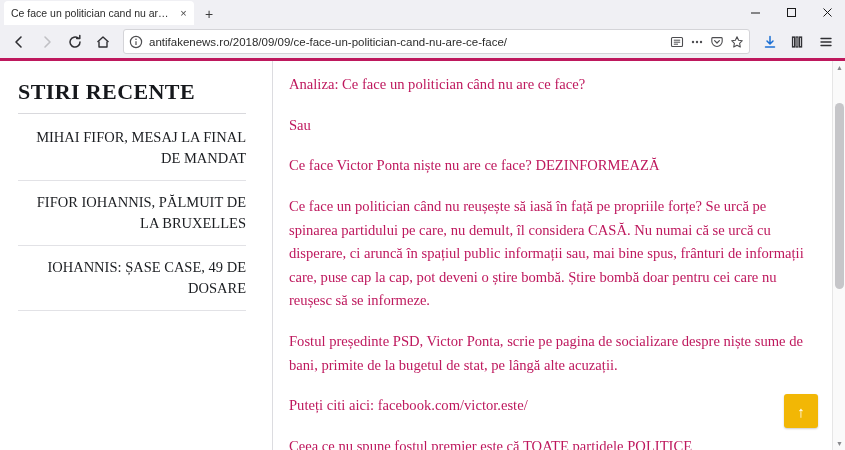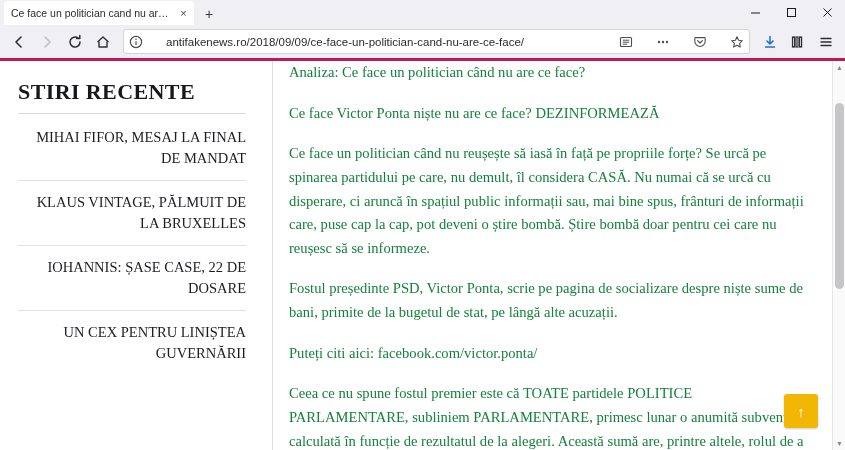--- a/index.html
+++ b/index.html
@@ -93,21 +93,21 @@
   .urlbar {
     flex: 1;
     height: 25px;
     background: #ffffff;
     border: 1px solid #d4d4d8;
     border-radius: 3px;
     display: flex;
     align-items: center;
     margin: 0 5px;
     padding: 0 5px;
-    gap: 23px;
+    gap: 6px;
   }
   .url-text {
     flex: 1;
     font-size: 11.5px;
     color: #2b2b2b;
     white-space: nowrap;
     overflow: hidden;
   }
   .url-icon { color: #4d4d50; display: flex; align-items: center; }
 
@@ -153,25 +153,25 @@
   }
 
   .vdivider {
     width: 1px;
     background: #dcdce0;
     margin: 0;
   }
 
   .article {
     flex: 1;
-    padding: 0 30px 0 16px;
+    padding: 12px 30px 0 16px;
     font-family: "Liberation Serif", serif;
     font-size: 14.6px;
     line-height: 1.62;
-    color: #15803d;
+    color: #be185d;
     overflow: hidden;
   }
   .article p { margin: 0 0 17px 0; }
 
   
   .scrollbar {
     position: absolute;
     right: 0; top: 0;
     width: 13px; height: 100%;
     background: #fafafa;
@@ -324,40 +324,38 @@
   <div id="page">
 
     <aside class="sidebar">
       <h2>STIRI RECENTE</h2>
       <div class="rule"></div>
       <ul class="recent-list">
         <li>
             <a>MIHAI FIFOR, MESAJ LA FINAL DE MANDAT</a>
           </li>
         <li>
-            <a>KLAUS VINTAGE, PĂLMUIT DE LA BRUXELLES</a>
+            <a>FIFOR IOHANNIS, PĂLMUIT DE LA BRUXELLES</a>
           </li>
         <li>
-            <a>IOHANNIS: ȘASE CASE, 22 DE DOSARE</a>
-          </li>
-        <li style="border-bottom:none">
-            <a>UN CEX PENTRU LINIȘTEA GUVERNĂRII</a>
+            <a>IOHANNIS: ȘASE CASE, 49 DE DOSARE</a>
           </li>
       </ul>
 
     </aside>
 
     <div class="vdivider"></div>
 
     <main class="article">
       <p>Analiza: Ce face un politician când nu are ce face?</p>
+      <p>Sau</p>
       <p>Ce face Victor Ponta niște nu are ce face? DEZINFORMEAZĂ</p>
       <p>Ce face un politician când nu reușește să iasă în față pe propriile forțe? Se urcă pe spinarea partidului pe care, nu demult, îl considera CASĂ. Nu numai că se urcă cu disperare, ci aruncă în spațiul public informații sau, mai bine spus, frânturi de informații care, puse cap la cap, pot deveni o știre bombă. Știre bombă doar pentru cei care nu reușesc să se informeze.</p>
       <p>Fostul președinte PSD, Victor Ponta, scrie pe pagina de socializare despre niște sume de bani, primite de la bugetul de stat, pe lângă alte acuzații.</p>
-      <p>Puteți citi aici: facebook.com/victor.ponta/</p>
+      <p>Puteți citi aici: facebook.com/victor.este/</p>
       <p>Ceea ce nu spune fostul premier este că TOATE partidele POLITICE PARLAMENTARE, subliniem PARLAMENTARE, primesc lunar o anumită subvenție, calculată în funcție de rezultatul de la alegeri. Această sumă are, printre altele, rolul de a stimula competiția electorală dar și activitatea politică.</p>
     </main>
 
     <div class="to-top">↑</div>
 
     <div class="scrollbar">
       <div class="scroll-arrow up">▲</div>
       <div class="scroll-thumb"></div>
       <div class="scroll-arrow down">▼</div>
     </div>

